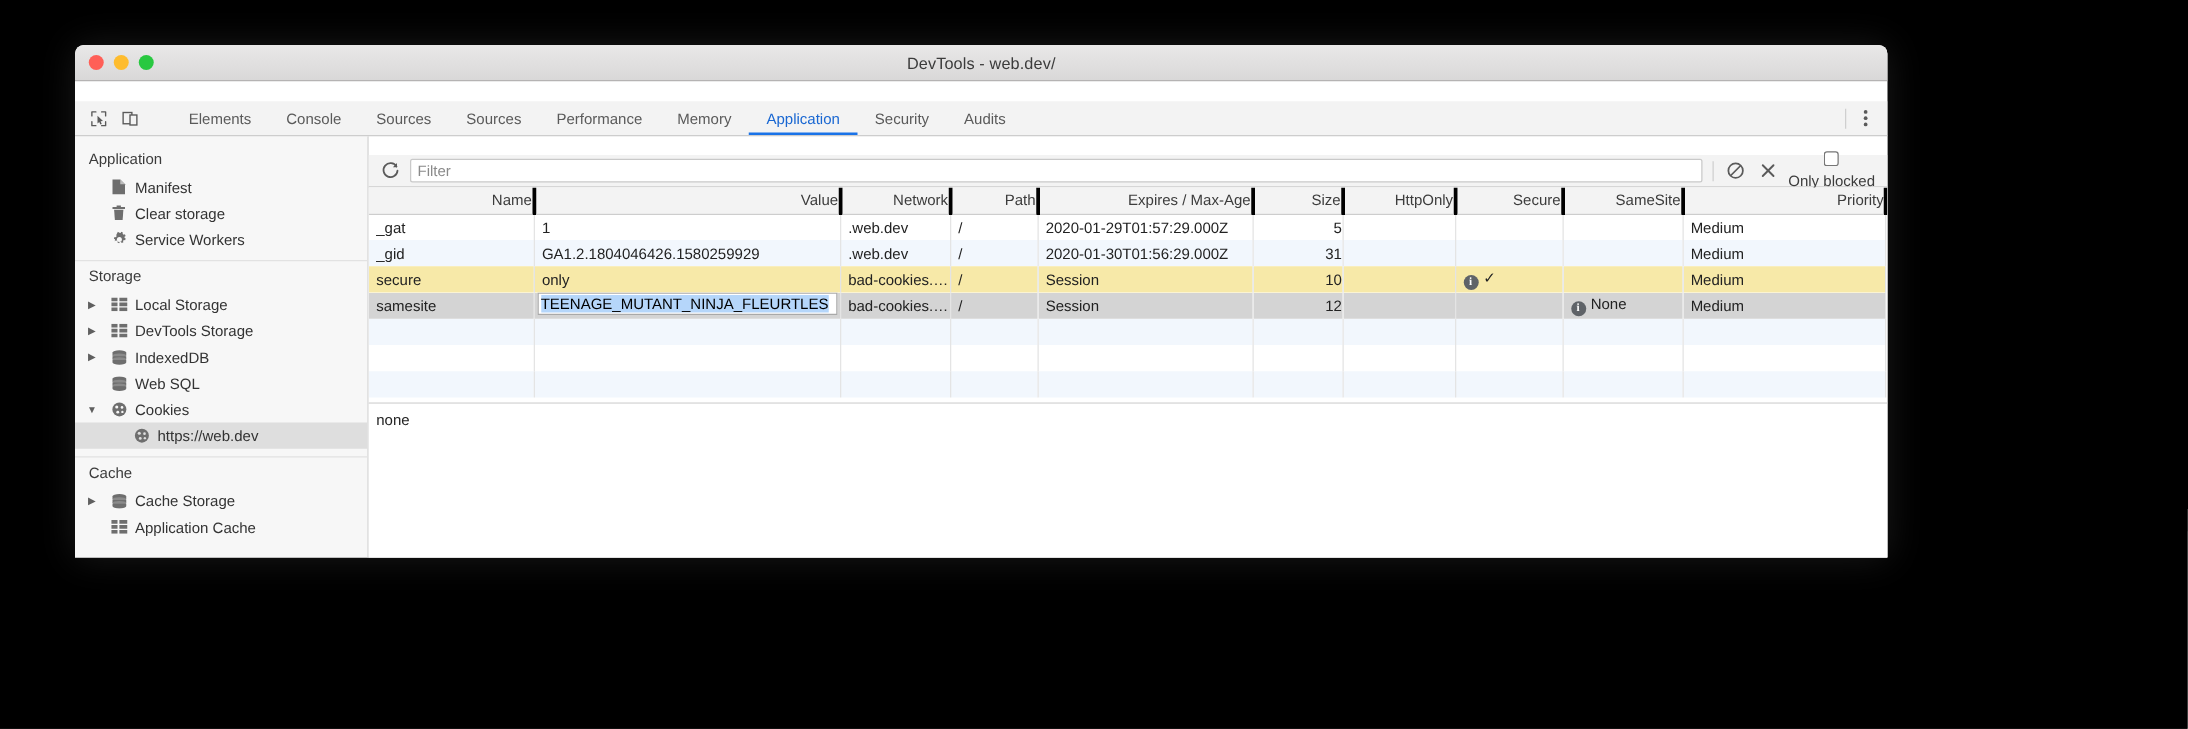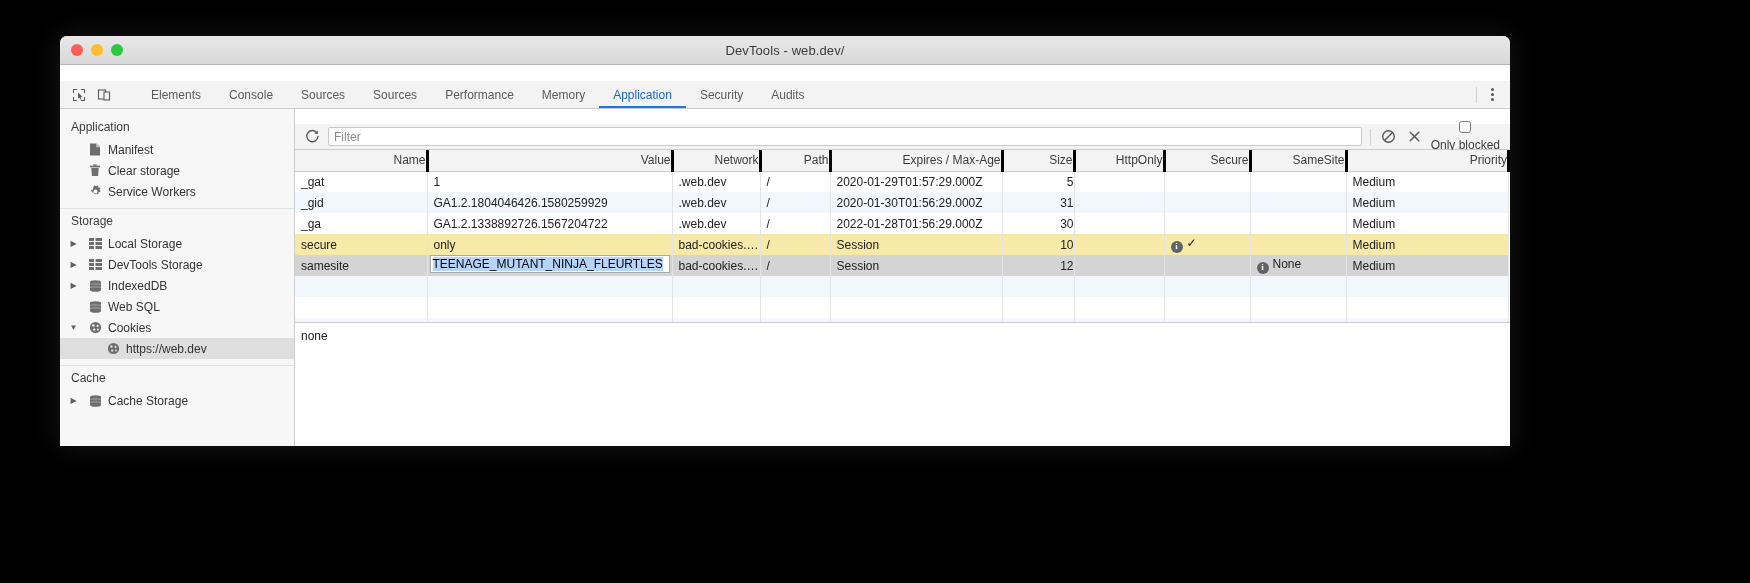--- a/index.html
+++ b/index.html
@@ -438,20 +438,34 @@
                   <ellipse cx="6.5" cy="4.5" rx="5.5" ry="1.8" fill="#8a8a8a"></ellipse>
                   <rect x="1" y="5" width="11" height="2.4" fill="#6e6e6e"></rect>
                   <ellipse cx="6.5" cy="7.5" rx="5.5" ry="1.8" fill="#8a8a8a"></ellipse>
                   <rect x="1" y="8" width="11" height="1.8" fill="#6e6e6e"></rect>
                   <ellipse cx="6.5" cy="10" rx="5.5" ry="1.8" fill="#6e6e6e"></ellipse>
                 </svg>
             </span>
             <span class="sb-label">Cache Storage</span>
           </div>
 
+          <div class="sb-item">
+            <span class="sb-arrow none"></span>
+            <span class="sb-ico">
+              <svg width="13" height="11" viewBox="0 0 13 11">
+                  <rect x="0" y="0" width="5" height="3" fill="#6e6e6e"></rect>
+                  <rect x="6.5" y="0" width="6.5" height="3" fill="#6e6e6e"></rect>
+                  <rect x="0" y="4" width="5" height="3" fill="#6e6e6e"></rect>
+                  <rect x="6.5" y="4" width="6.5" height="3" fill="#6e6e6e"></rect>
+                  <rect x="0" y="8" width="5" height="3" fill="#6e6e6e"></rect>
+                  <rect x="6.5" y="8" width="6.5" height="3" fill="#6e6e6e"></rect>
+                </svg>
+            </span>
+            <span class="sb-label">Application Cache</span>
+          </div>
         </div>
 
       </div>
 
       <div class="main">
 
         <div class="filterbar">
           <span class="refresh-btn">
             <svg width="15" height="15" viewBox="0 0 15 15">
               <path d="M12.2 4.2A5.6 5.6 0 1 0 13 7.5" stroke="#5a5a5a" stroke-width="1.4" fill="none" stroke-linecap="round"></path>
@@ -527,32 +541,20 @@
                 <td>.web.dev</td>
                 <td>/</td>
                 <td>2020-01-30T01:56:29.000Z</td>
                 <td class="num">31</td>
                 <td></td>
                 <td></td>
                 <td></td>
                 <td>Medium</td>
               </tr>
 
-              <tr class="r-odd">
-                <td class="name">_ga</td>
-                <td>GA1.2.1338892726.1567204722</td>
-                <td>.web.dev</td>
-                <td>/</td>
-                <td>2022-01-28T01:56:29.000Z</td>
-                <td class="num">30</td>
-                <td></td>
-                <td></td>
-                <td></td>
-                <td>Medium</td>
-              </tr>
 
               <tr class="r-warn">
                 <td class="name">secure</td>
                 <td>only</td>
                 <td>bad-cookies.g…</td>
                 <td>/</td>
                 <td>Session</td>
                 <td class="num">10</td>
                 <td></td>
                 <td>

